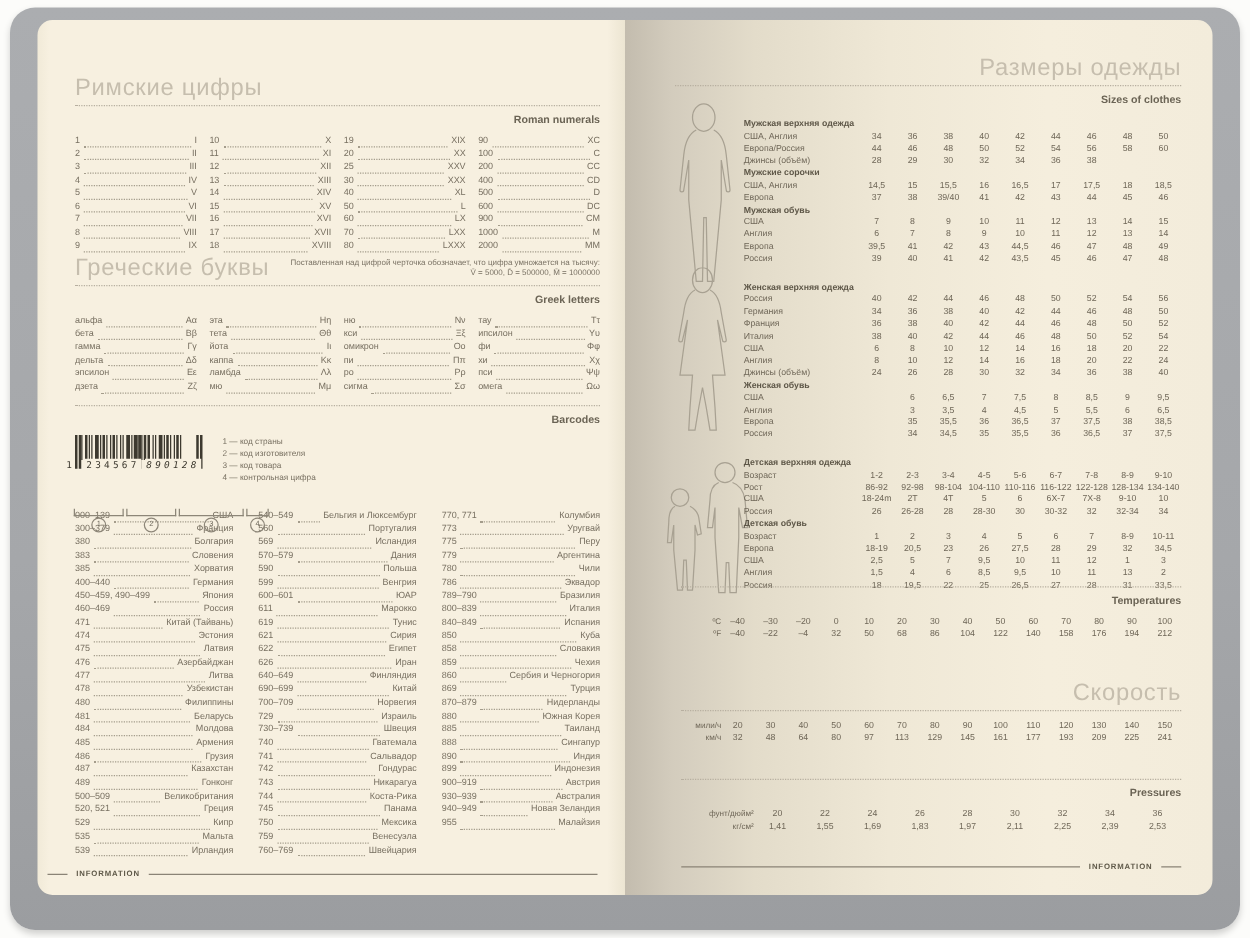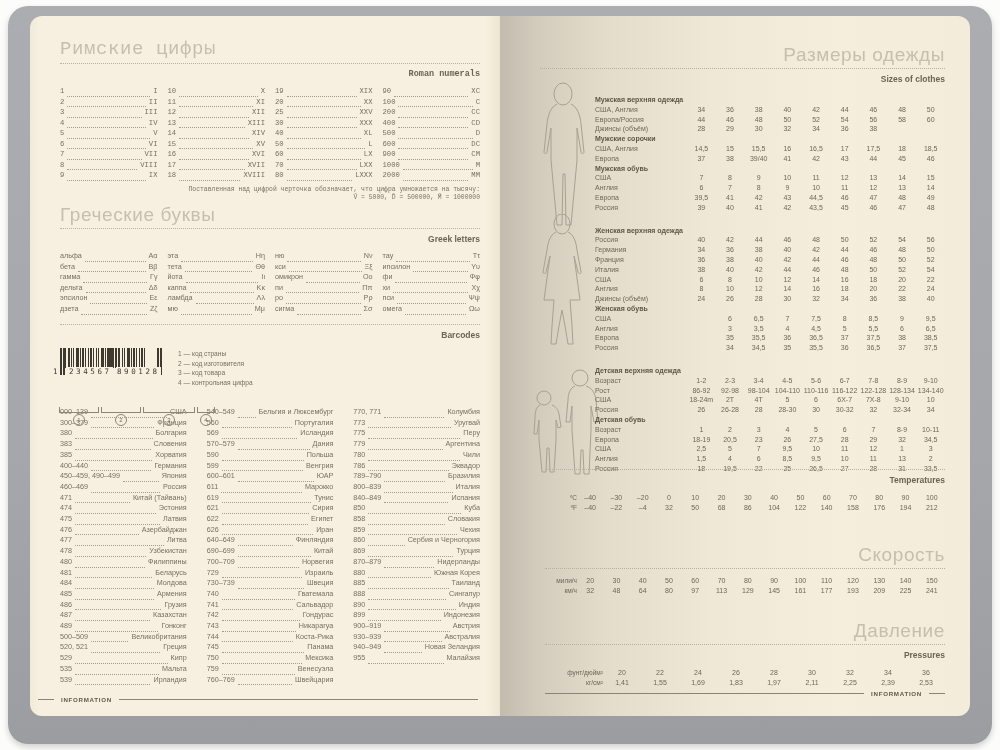--- a/index.html
+++ b/index.html
@@ -50,21 +50,21 @@
   .bc-area{position:relative;margin-top:7px;height:56px;}
   .barcode{position:relative;width:104px;height:28px;}
   .bars{position:absolute;left:5px;top:0;height:20px;display:flex;align-items:flex-start;}
   .bar{height:20px;background:#3d392f;flex:none;}
   .guard{position:absolute;top:0;width:1.5px;height:27px;background:#3d392f;}
   .g1{left:0;} .g2{left:3px;} .g3{left:48px;} .g4{left:51px;} .g5{left:97px;} .g6{left:100px;}
   .bc-digits{position:absolute;top:19px;left:0;width:104px;height:9px;
     font-family:"DejaVu Sans Mono", monospace;font-size:7.5px;color:#3d392f;}
   .bc-digits .dp{position:absolute;left:-7px;top:0;}
   .bc-digits .d1{position:absolute;left:8px;top:0;letter-spacing:2.6px;background:#f7f0e0;padding:0 1px;}
-  .bc-digits .d2{position:absolute;left:56px;top:0;letter-spacing:2.6px;background:#f7f0e0;padding:0 1px;}
+  .bc-digits .d2{position:absolute;left:56px;top:0;letter-spacing:2.6px;background:#f7f0e0;padding:0 1px;font-style:italic;}
   .bk-row{display:flex;gap:4px;margin-top:31px;margin-left:0;}
   .bk{display:flex;flex-direction:column;align-items:center;flex:none;}
   .bk-u{width:100%;height:5px;border-left:1px solid #8d8678;border-right:1px solid #8d8678;border-bottom:1px solid #8d8678;}
   .bk-c{margin-top:1px;width:10px;height:10px;border:1px solid #8d8678;border-radius:50%;
     font-size:6px;line-height:10px;text-align:center;color:#6f695c;}
   .bc-legend{position:absolute;left:118px;top:1px;font-size:6.6px;line-height:9.6px;color:#776f60;}
 
   
   .footer{position:absolute;display:flex;align-items:center;font-size:6.2px;font-weight:bold;
     letter-spacing:.7px;color:#5f5949;}
@@ -97,21 +97,21 @@
   .fig svg{display:block;}
   .fig path,.fig circle,.fig ellipse{fill:none;stroke:#a8a192;stroke-width:1;}
 </style>
 </head>
 <body>
 
 <div class="cover"></div>
 
 <div class="page left">
 
-  <section class="sec" style="top:23px;font-family:Liberation Mono, monospace;">
+  <section class="sec" style="top:44px;">
     <h2 class="sec-title">Римские цифры</h2>
     <div class="sec-rule"></div>
     <div class="sec-sub">Roman numerals</div>
     <div class="pair-cols roman" id="roman-cols">
         <div class="pair-col">
           <div class="pair-row">
             <span class="pa">1</span>
             <span class="leader"></span>
             <span class="pb">I</span>
           </div>
@@ -1395,21 +1395,20 @@
           <span class="conv-cell">177</span>
           <span class="conv-cell">193</span>
           <span class="conv-cell">209</span>
           <span class="conv-cell">225</span>
           <span class="conv-cell">241</span>
         </div>
       </div>
   </section>
 
   <section class="conv-sec right-align" style="top:604px;">
-    <h2 class="sec-title">Давление</h2>
     <div class="sec-rule"></div>
     <div class="sec-sub">Pressures</div>
     <div class="conv" id="pressure-rows">
         <div class="conv-row">
           <span class="conv-unit wide">фунт/дюйм²</span>
           <span class="conv-cell">20</span>
           <span class="conv-cell">22</span>
           <span class="conv-cell">24</span>
           <span class="conv-cell">26</span>
           <span class="conv-cell">28</span>

